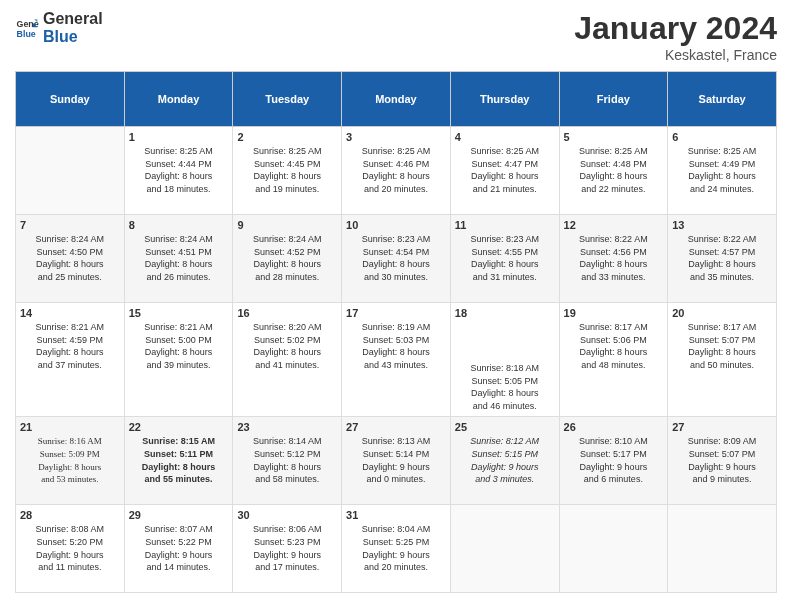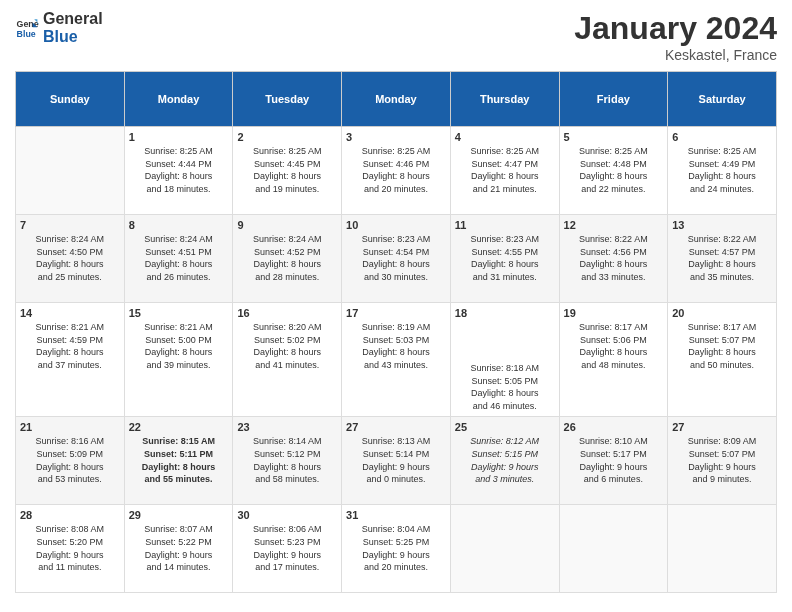--- a/index.html
+++ b/index.html
@@ -269,21 +269,21 @@
             <div class="day-number">20</div>
             <div class="day-info" style="white-space: pre-line;">Sunrise: 8:17 AM
 Sunset: 5:07 PM
 Daylight: 8 hours
 and 50 minutes.</div>
           </td>
         </tr>
         <tr>
           <td>
             <div class="day-number">21</div>
-            <div class="day-info" style="white-space: pre-line;">Sunrise: 8:16 AM
+            <div class="day-info" style="white-space: pre-line; font-family: Liberation Serif, serif;">Sunrise: 8:16 AM
 Sunset: 5:09 PM
 Daylight: 8 hours
 and 53 minutes.</div>
           </td>
           <td>
             <div class="day-number">22</div>
             <div class="day-info" style="white-space: pre-line; font-weight: bold;">Sunrise: 8:15 AM
 Sunset: 5:11 PM
 Daylight: 8 hours
 and 55 minutes.</div>

